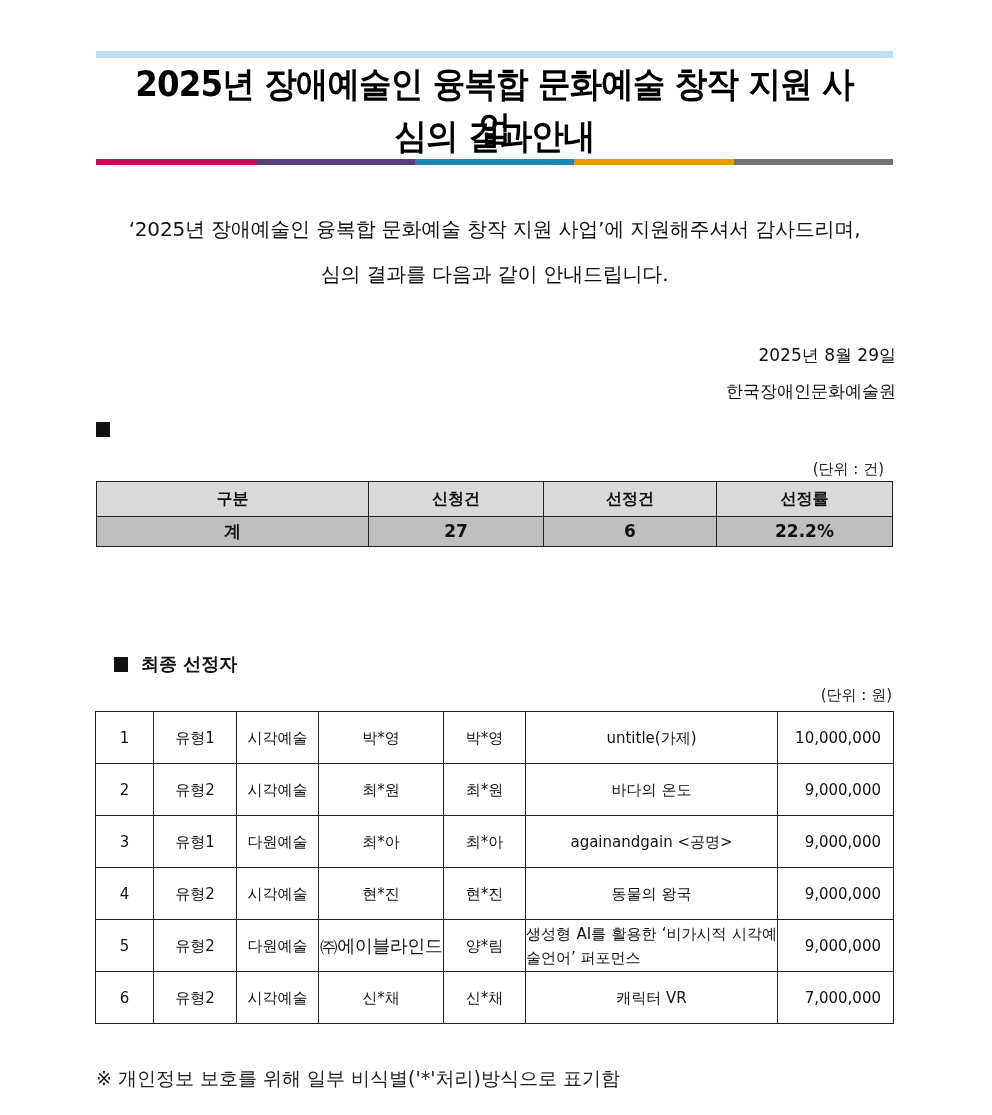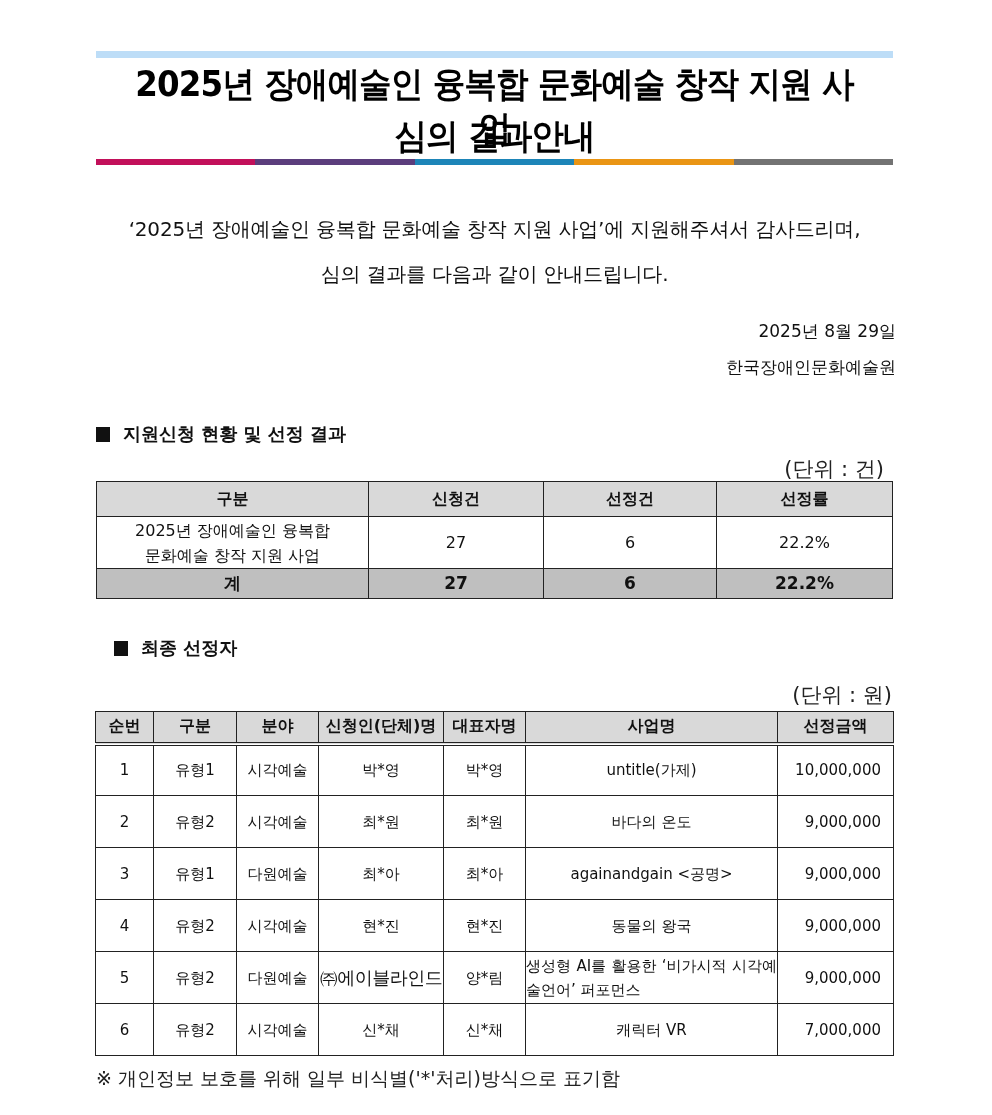--- a/index.html
+++ b/index.html
@@ -10,30 +10,30 @@
   .title { position: absolute; left: 96px; width: 797px; text-align: center; font-family: "DejaVu Sans", sans-serif; font-weight: bold; color: #000; letter-spacing: -1px; }
   .title.l1 { top: 62px; font-size: 35px; line-height: 44px; transform: scaleX(0.93); }
   .title.l2 { top: 114px; font-size: 35px; line-height: 44px; transform: scaleX(0.93); }
   .color-bar { position: absolute; left: 96px; top: 159px; width: 797px; height: 6px; display: flex; }
   .color-bar span { flex: 1; height: 100%; }
 
   .intro { position: absolute; left: 96px; width: 797px; text-align: center; font-size: 20px; line-height: 22px; color: #111; letter-spacing: -0.2px; }
   .intro.l1 { top: 218px; }
   .intro.l2 { top: 255px; margin-top: 8px; }
 
-  .date, .org { position: absolute; right: 96px; font-size: 17px; line-height: 22px; text-align: right; }
+  .date, .org { position: absolute; right: 96px; font-size: 17px; line-height: 22px; text-align: right; margin-top: 24px; }
   .date { top: 320px; }
   .org { top: 356px; }
 
   .section-head { position: absolute; left: 96px; font-size: 18px; font-weight: bold; line-height: 24px; display: flex; align-items: center; }
   .section-head .sq { width: 14px; height: 15px; background: #111; margin-right: 13px; display: inline-block; }
   .sec1 { top: 422px; }
-  .sec2 { top: 636px; padding-left: 18px; }
+  .sec2 { top: 652px; padding-left: 18px; }
 
-  .unit { position: absolute; font-size: 21px; line-height: 20px; color: #222; }
+  .unit { position: absolute; font-size: 15px; line-height: 20px; color: #222; }
   .unit1 { top: 459px; right: 108px; }
   .unit2 { top: 685px; right: 100px; }
 
   table { position: absolute; border-collapse: collapse; table-layout: fixed; }
   table td, table th { border: 1px solid #222; text-align: center; vertical-align: middle; }
 
   .t1 { left: 96px; top: 481px; width: 796px; }
   .t1 th { background: #d9d9d9; font-weight: bold; font-size: 16px; height: 35px; }
   .t1 td { font-size: 16px; line-height: 25px; height: 52px; }
   .t1 tr.total td { background: #bfbfbf; font-weight: bold; font-size: 17px; height: 30px; }
@@ -62,46 +62,36 @@
 </div>
 
 <div class="intro l1">‘2025년 장애예술인 융복합 문화예술 창작 지원 사업’에 지원해주셔서 감사드리며,</div>
 <div class="intro l2">심의 결과를 다음과 같이 안내드립니다.</div>
 
 <div class="date">2025년 8월 29일</div>
 <div class="org">한국장애인문화예술원</div>
 
 <div class="section-head sec1">
   <span class="sq"></span>
-  <span>지원신청 현황 및 선정 결과</span>
 </div>
 <div class="unit unit1">(단위 : 건)</div>
 
 <table class="t1">
   <colgroup>
     <col style="width:272px">
       <col style="width:175px">
       <col style="width:173px">
       <col style="width:176px">
   </colgroup>
   <tbody>
       <tr>
     <th>구분</th>
     <th>신청건</th>
     <th>선정건</th>
     <th>선정률</th>
-  </tr>
-  <tr>
-    <td>
-      <div>2025년 장애예술인 융복합</div>
-      <div>문화예술 창작 지원 사업</div>
-    </td>
-    <td>27</td>
-    <td>6</td>
-    <td>22.2%</td>
   </tr>
   <tr class="total">
     <td>계</td>
     <td>27</td>
     <td>6</td>
     <td>22.2%</td>
   </tr>
 </tbody>
   </table>
 
@@ -115,29 +105,20 @@
   <colgroup>
     <col style="width:58px">
       <col style="width:83px">
       <col style="width:82px">
       <col style="width:125px">
       <col style="width:82px">
       <col style="width:252px">
       <col style="width:116px">
   </colgroup>
   <tbody>
-      <tr>
-    <th>순번</th>
-    <th>구분</th>
-    <th>분야</th>
-    <th>신청인(단체)명</th>
-    <th>대표자명</th>
-    <th>사업명</th>
-    <th>선정금액</th>
-  </tr>
   <tr>
     <td>1</td>
     <td>유형1</td>
     <td>시각예술</td>
     <td>박*영</td>
     <td>박*영</td>
     <td class="left">untitle(가제)</td>
     <td class="right">10,000,000</td>
   </tr>
   <tr>

